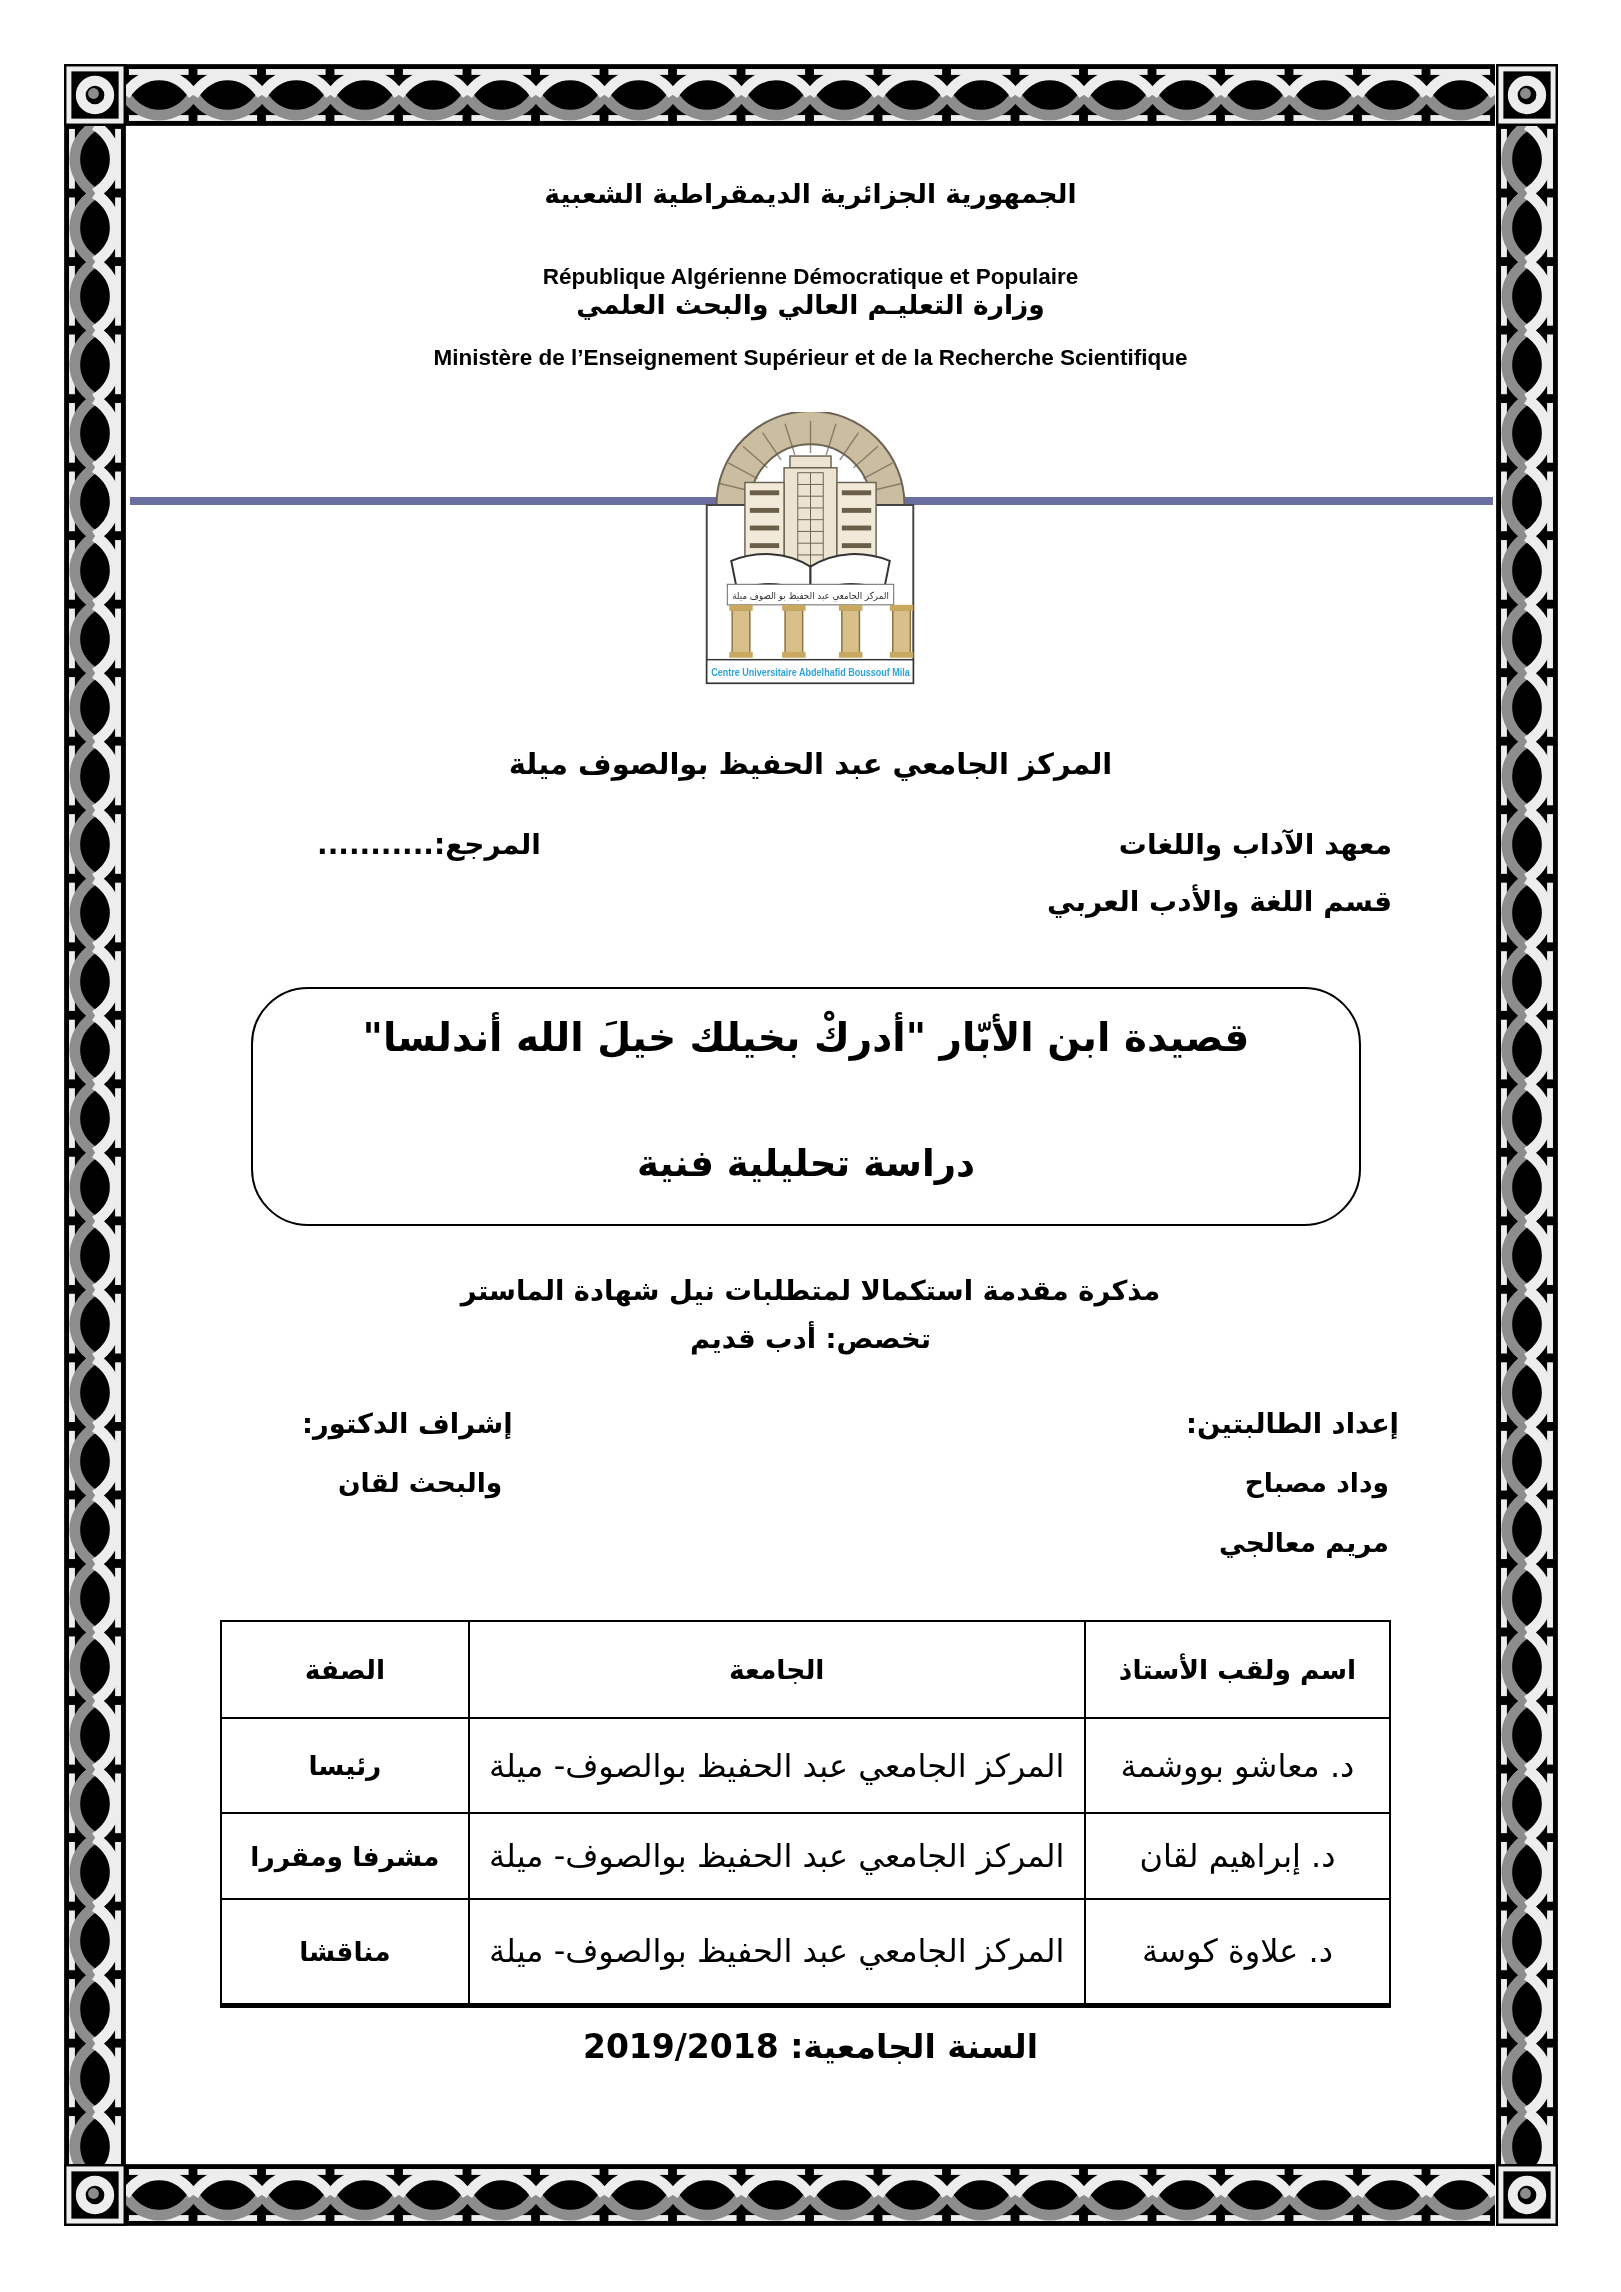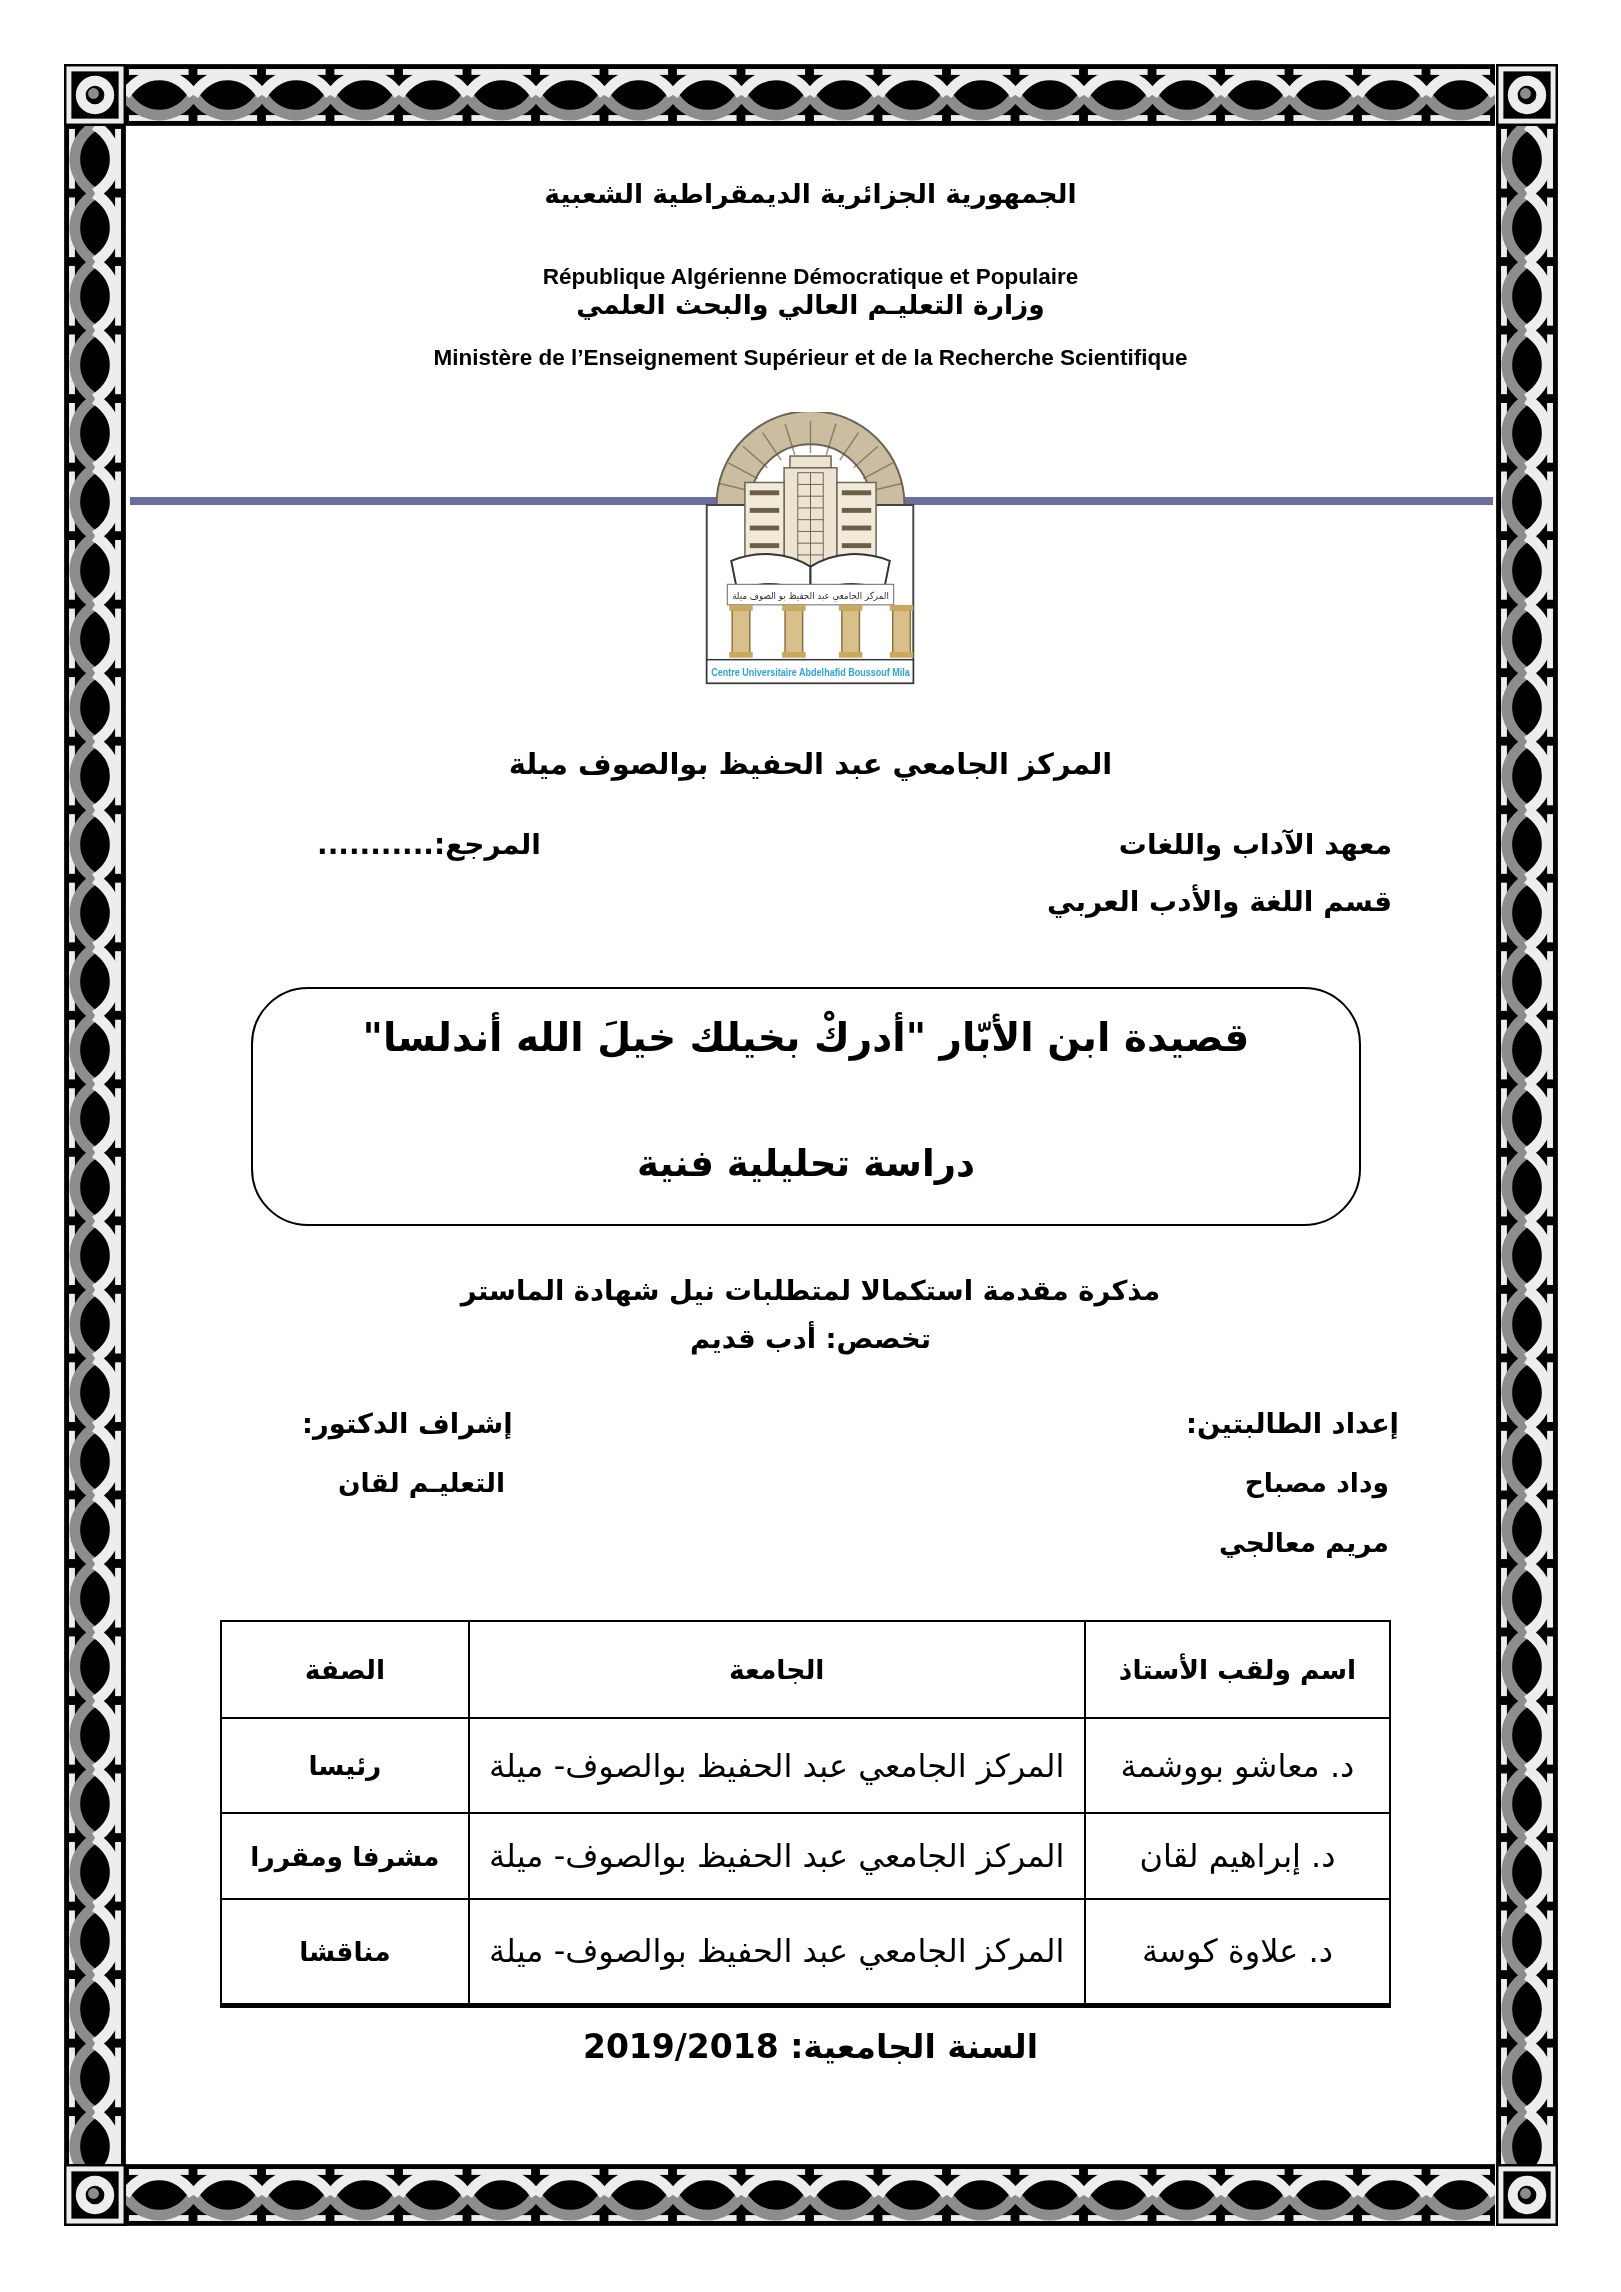--- a/index.html
+++ b/index.html
@@ -568,21 +568,21 @@
     <div class="ar title1">قصيدة ابن الأبّار "أدركْ بخيلك خيلَ الله أندلسا"</div>
     <div class="ar title2">دراسة تحليلية فنية</div>
   </div>
 
   <div class="abs ctr ar memo" style="top:1275px">مذكرة مقدمة استكمالا لمتطلبات نيل شهادة الماستر</div>
   <div class="abs ctr ar memo" style="top:1323px">تخصص: أدب قديم</div>
 
   <div class="abs ar prep" style="top:1408px;right:222px">إعداد الطالبتين:</div>
   <div class="abs ar prep" style="top:1408px;left:302px">إشراف الدكتور:</div>
   <div class="abs ar name" style="top:1467px;right:232px">وداد مصباح</div>
-  <div class="abs ar name" style="top:1467px;left:338px">التعليـم لقان</div>
+  <div class="abs ar name" style="top:1467px;left:338px">والبحث لقان</div>
   <div class="abs ar name" style="top:1527px;right:232px">مريم معالجي</div>
 
   <table class="jury">
     <tbody>
         <tr style="height:97px">
       <th class="c-name"><span class="ar th-txt">اسم ولقب الأستاذ</span></th>
       <th class="c-univ"><span class="ar th-txt">الجامعة</span></th>
       <th class="c-role"><span class="ar th-txt">الصفة</span></th>
     </tr>
     <tr style="height:95px">

